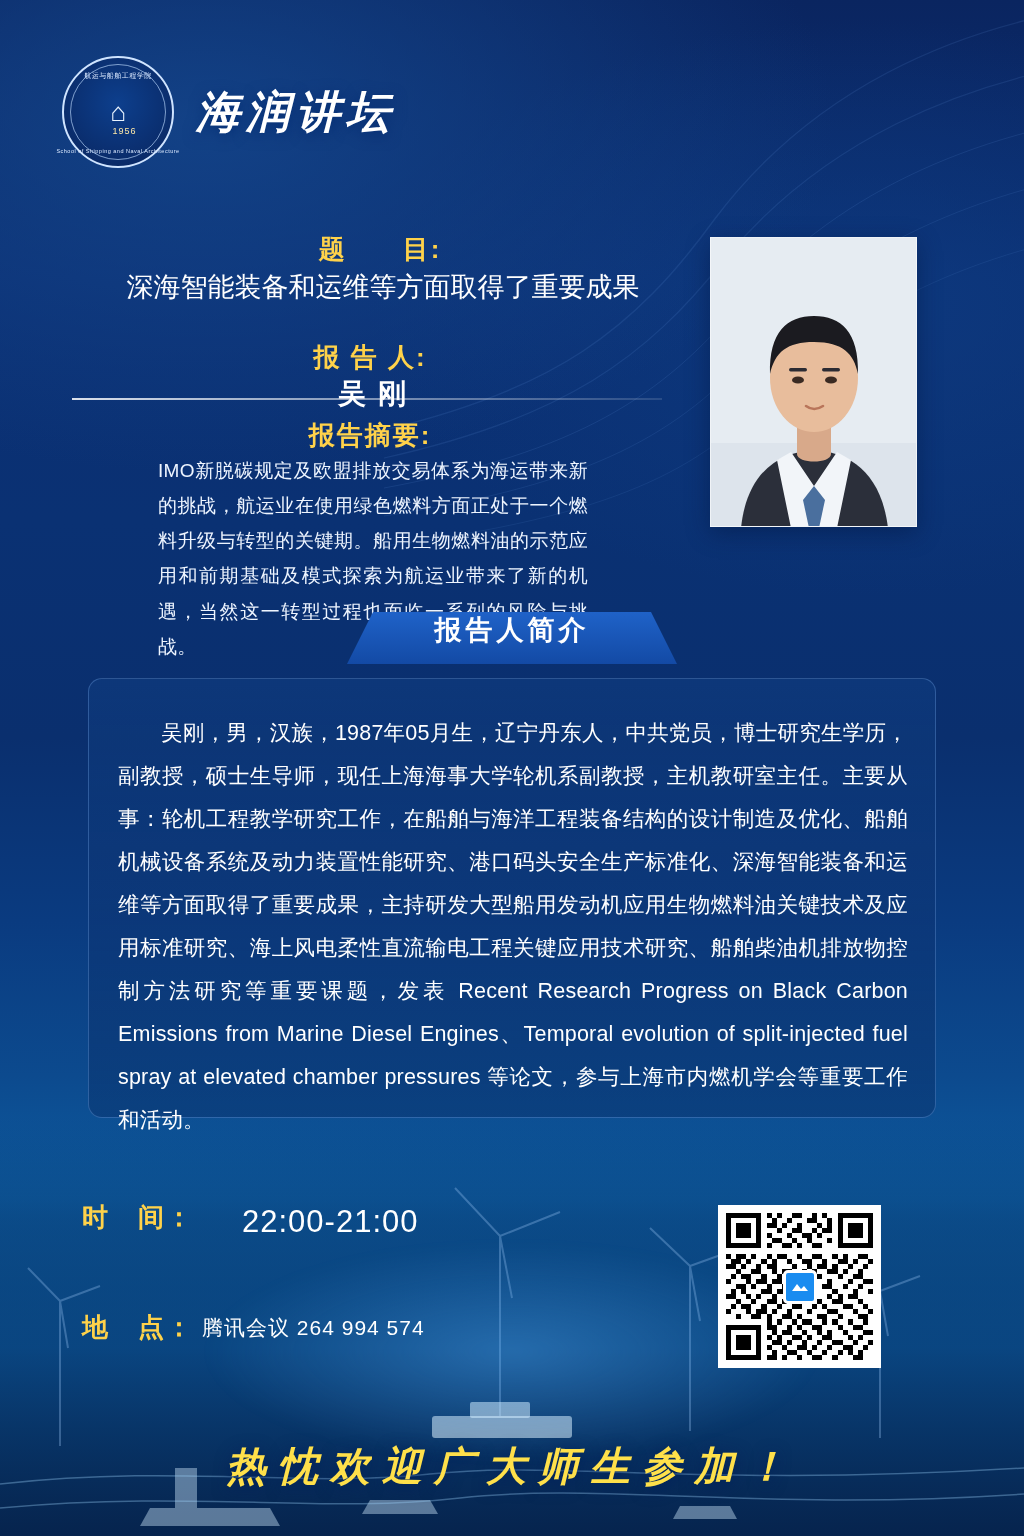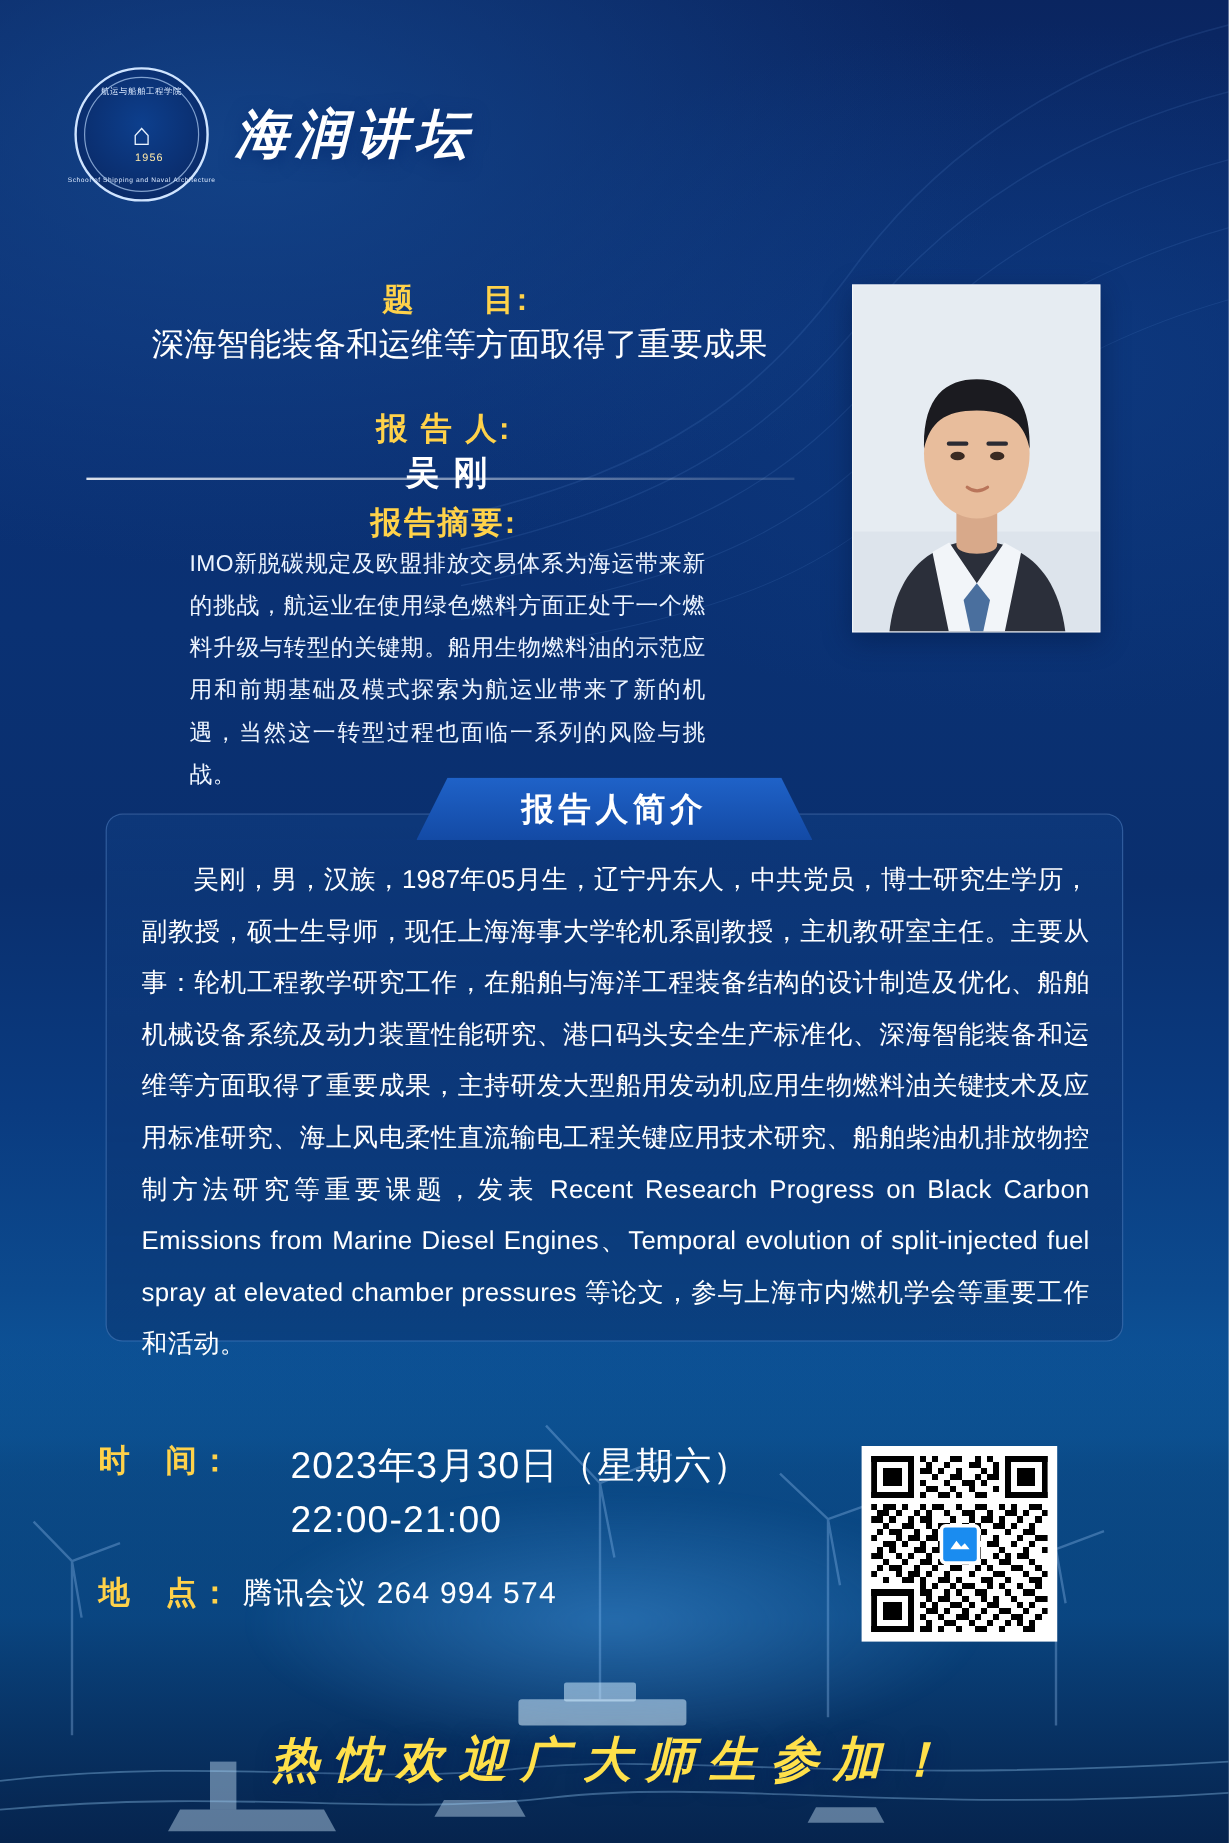--- a/index.html
+++ b/index.html
@@ -88,24 +88,24 @@
   .portrait {
     position: absolute; right: 107px; top: 237px; width: 207px; height: 290px;
     background: linear-gradient(180deg,#e9eef3,#dfe6ee);
     border: 1px solid rgba(255,255,255,0.5);
     box-shadow: 0 6px 22px rgba(0,20,60,0.45);
     overflow: hidden;
   }
 
   
   .bio-banner {
-    position: absolute; left: 50%; top: 648px; transform: translateX(-50%);
+    position: absolute; left: 50%; top: 612px; transform: translateX(-50%);
     width: 330px; height: 52px;
     background: linear-gradient(180deg,#1f62c8 0%, #134aa5 100%);
-    display: flex; align-items: center; justify-content: center;
+    display: flex; align-items: flex-start; justify-content: center;
     clip-path: polygon(26px 0, 304px 0, 330px 52px, 0 52px);
     z-index: 3;
   }
   .bio-banner-inner {
     color: #ffffff; font-size: 27px; font-weight: 700; letter-spacing: 4px;
     font-family: "DejaVu Serif", serif;
   }
   .bio-banner::before, .bio-banner::after { content: ""; position: absolute; top: 0; }
   .bio-panel {
     position: absolute; left: 88px; top: 678px; width: 848px; height: 440px;
@@ -117,21 +117,21 @@
   .bio-text {
     position: absolute; left: 118px; top: 712px; width: 790px;
     color: #ffffff; font-size: 21.5px; line-height: 2.0; text-align: justify;
     text-indent: 2em; z-index: 4; letter-spacing: .2px;
   }
 
   
   .time-row { position: absolute; left: 82px; top: 1200px; display: flex; align-items: flex-start; gap: 40px; }
   .time-value { color: #ffffff; font-size: 31px; line-height: 1.45; margin-left: 8px; letter-spacing: 1px; }
   .place-row { position: absolute; left: 82px; top: 1310px; display: flex; align-items: center; }
-  .place-value { color: #ffffff; font-size: 25px; margin-left: 8px; letter-spacing: 1px; }
+  .place-value { color: #ffffff; font-size: 21px; margin-left: 8px; letter-spacing: 1px; }
 
   .qr {
     position: absolute; right: 143px; top: 1205px; width: 163px; height: 163px;
     background: #ffffff; padding: 8px;
   }
   .qr-inner { width: 100%; height: 100%; position: relative; }
   .qr-badge {
     position: absolute; left: 50%; top: 50%; transform: translate(-50%,-50%);
     width: 34px; height: 34px; background: #1a8cf0; border: 3px solid #fff; border-radius: 5px;
     display: flex; align-items: center; justify-content: center; color: #fff; font-size: 17px;
@@ -239,21 +239,20 @@
 
   <div class="bio-panel"></div>
   <div class="bio-banner">
     <div class="bio-banner-inner">报告人简介</div>
   </div>
   <div class="bio-text">吴刚，男，汉族，1987年05月生，辽宁丹东人，中共党员，博士研究生学历，副教授，硕士生导师，现任上海海事大学轮机系副教授，主机教研室主任。主要从事：轮机工程教学研究工作，在船舶与海洋工程装备结构的设计制造及优化、船舶机械设备系统及动力装置性能研究、港口码头安全生产标准化、深海智能装备和运维等方面取得了重要成果，主持研发大型船用发动机应用生物燃料油关键技术及应用标准研究、海上风电柔性直流输电工程关键应用技术研究、船舶柴油机排放物控制方法研究等重要课题，发表 Recent Research Progress on Black Carbon Emissions from Marine Diesel Engines、Temporal evolution of split-injected fuel spray at elevated chamber pressures 等论文，参与上海市内燃机学会等重要工作和活动。</div>
 
   <div class="time-row">
     <div class="label">时　间：</div>
     <div>
-      <div class="time-value">2023年3月30日（星期六）</div>
       <div class="time-value">22:00-21:00</div>
     </div>
   </div>
 
   <div class="place-row">
     <div class="label">地　点：</div>
     <div class="place-value">腾讯会议 264 994 574</div>
   </div>
 
   <div class="qr">

